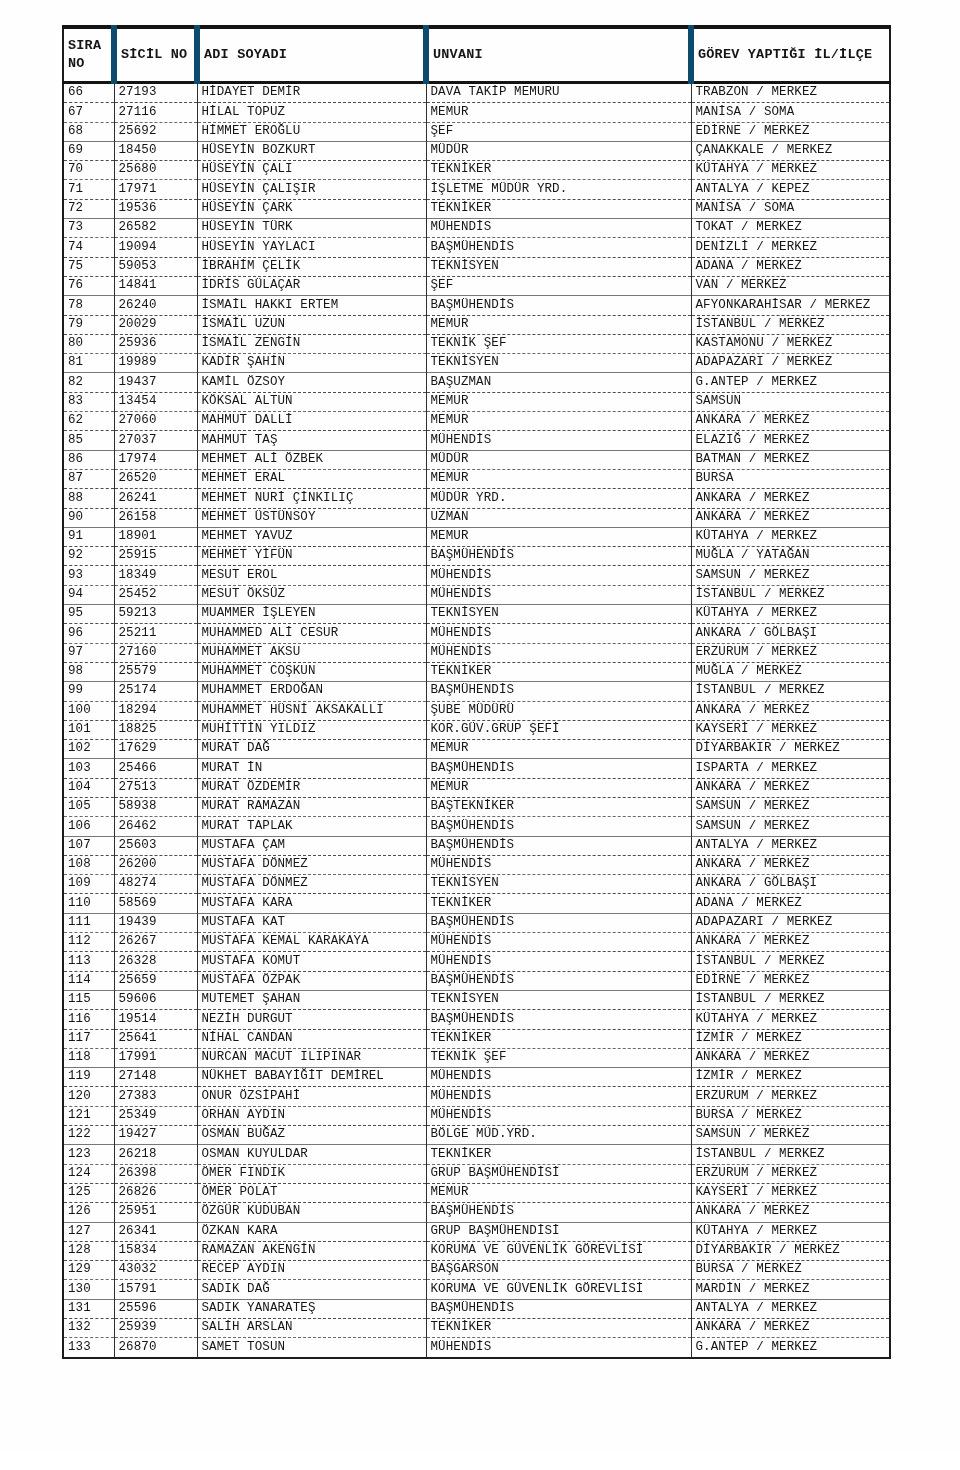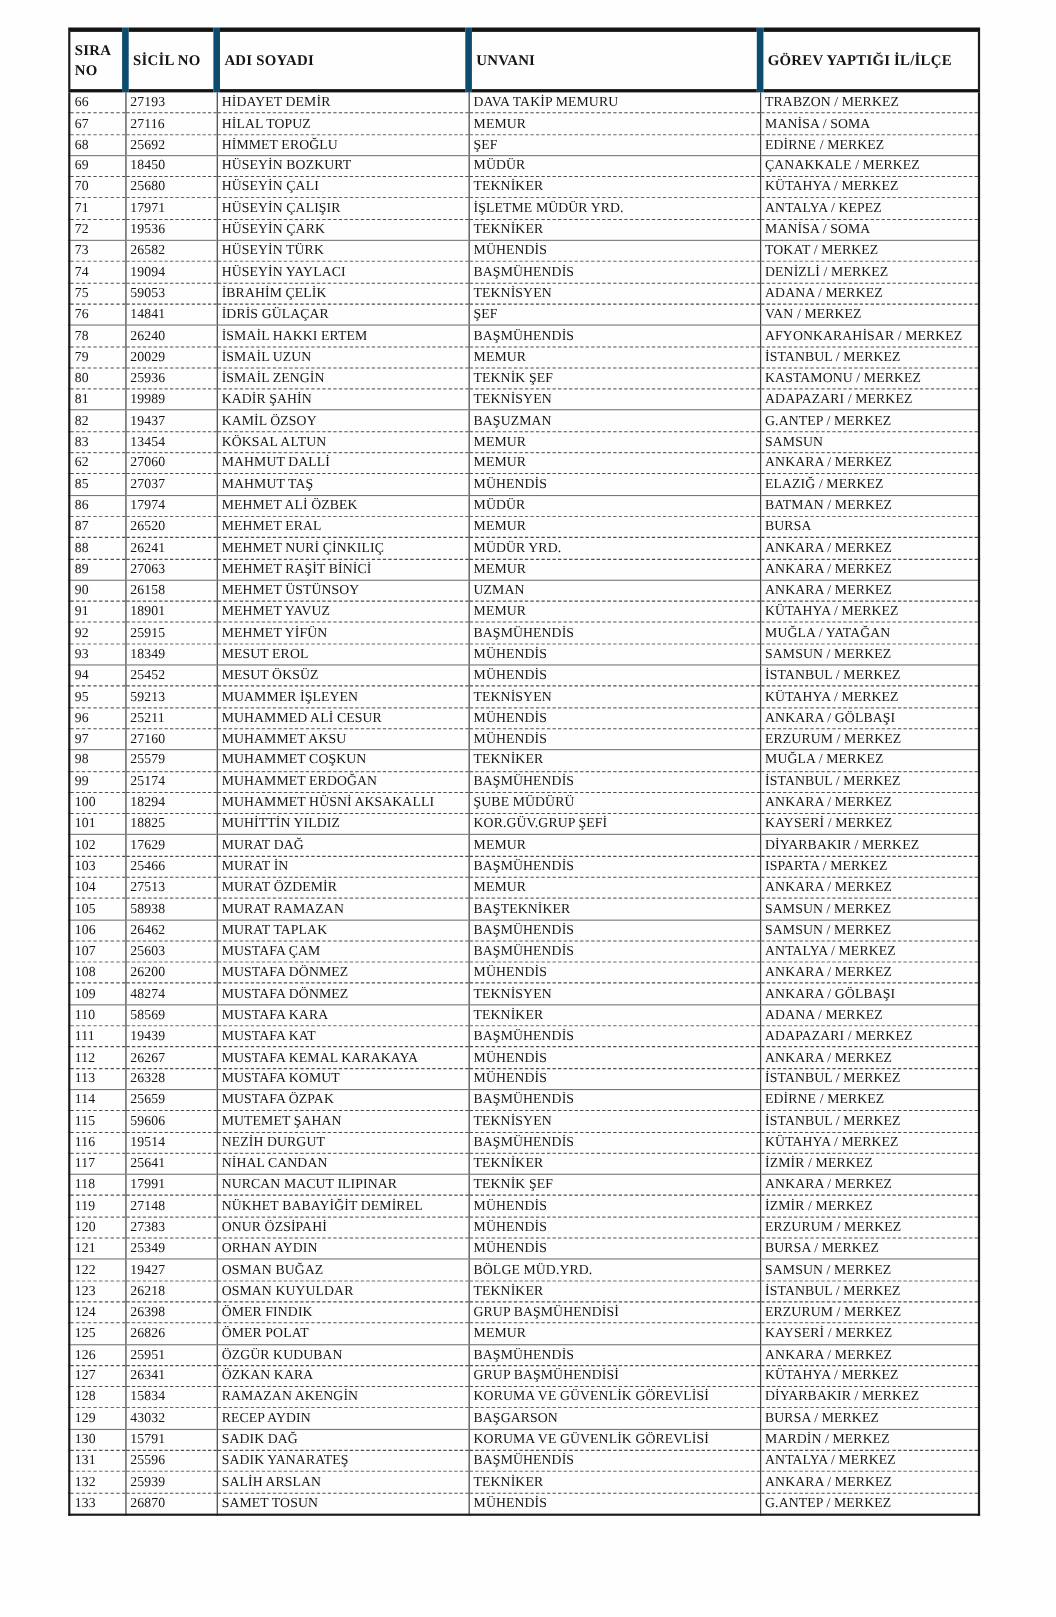--- a/index.html
+++ b/index.html
@@ -5,21 +5,21 @@
   html, body {
     margin: 0;
     padding: 0;
     background: #ffffff;
   }
   .page {
     position: relative;
     width: 960px;
     height: 1452px;
     background: #fefefe;
-    font-family: Liberation Serif, serif;
+    font-family: Liberation Mono, monospace;
     color: #151515;
     overflow: hidden;
   }
   table.personnel {
     position: absolute;
     left: 62px;
     top: 25px;
     width: 827px;
     border-collapse: collapse;
     table-layout: fixed;
@@ -238,27 +238,20 @@
     <td>BURSA</td>
   </tr>
         <tr>
     <td>88</td>
     <td>26241</td>
     <td>MEHMET NURİ ÇİNKILIÇ</td>
     <td>MÜDÜR YRD.</td>
     <td>ANKARA / MERKEZ</td>
   </tr>
         <tr>
-    <td>89</td>
-    <td>27063</td>
-    <td>MEHMET RAŞİT BİNİCİ</td>
-    <td>MEMUR</td>
-    <td>ANKARA / MERKEZ</td>
-  </tr>
-        <tr>
     <td>90</td>
     <td>26158</td>
     <td>MEHMET ÜSTÜNSOY</td>
     <td>UZMAN</td>
     <td>ANKARA / MERKEZ</td>
   </tr>
         <tr>
     <td>91</td>
     <td>18901</td>
     <td>MEHMET YAVUZ</td>

